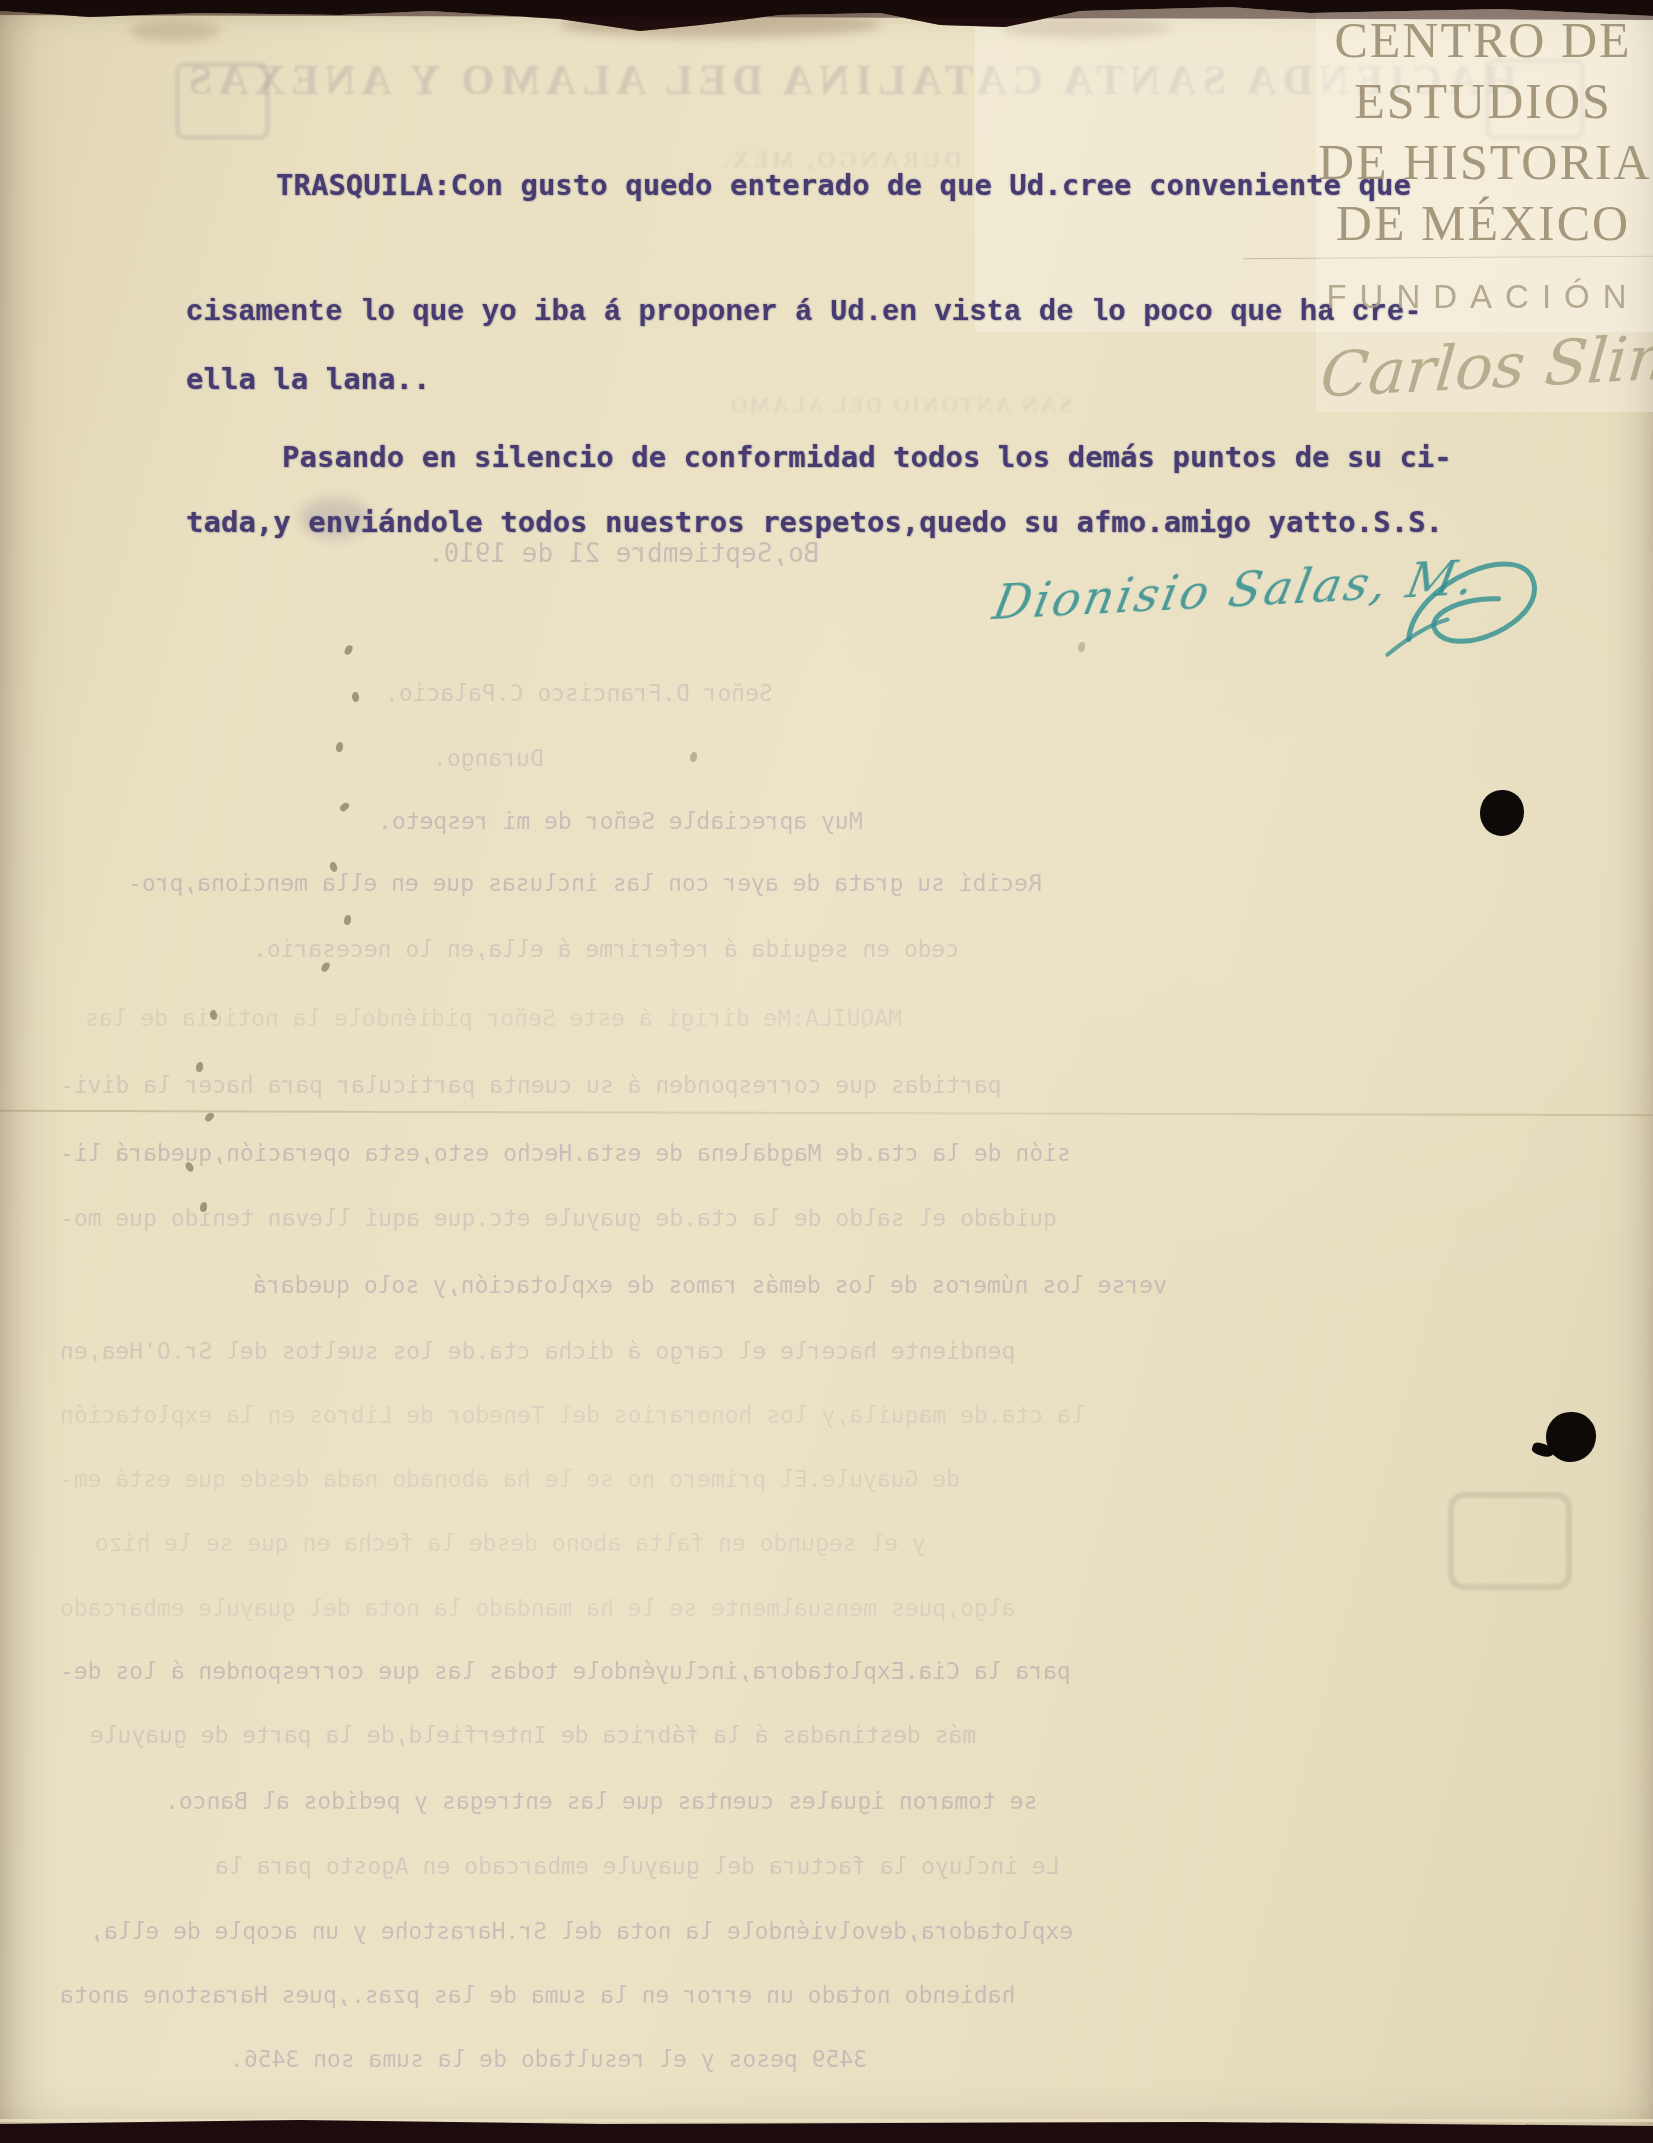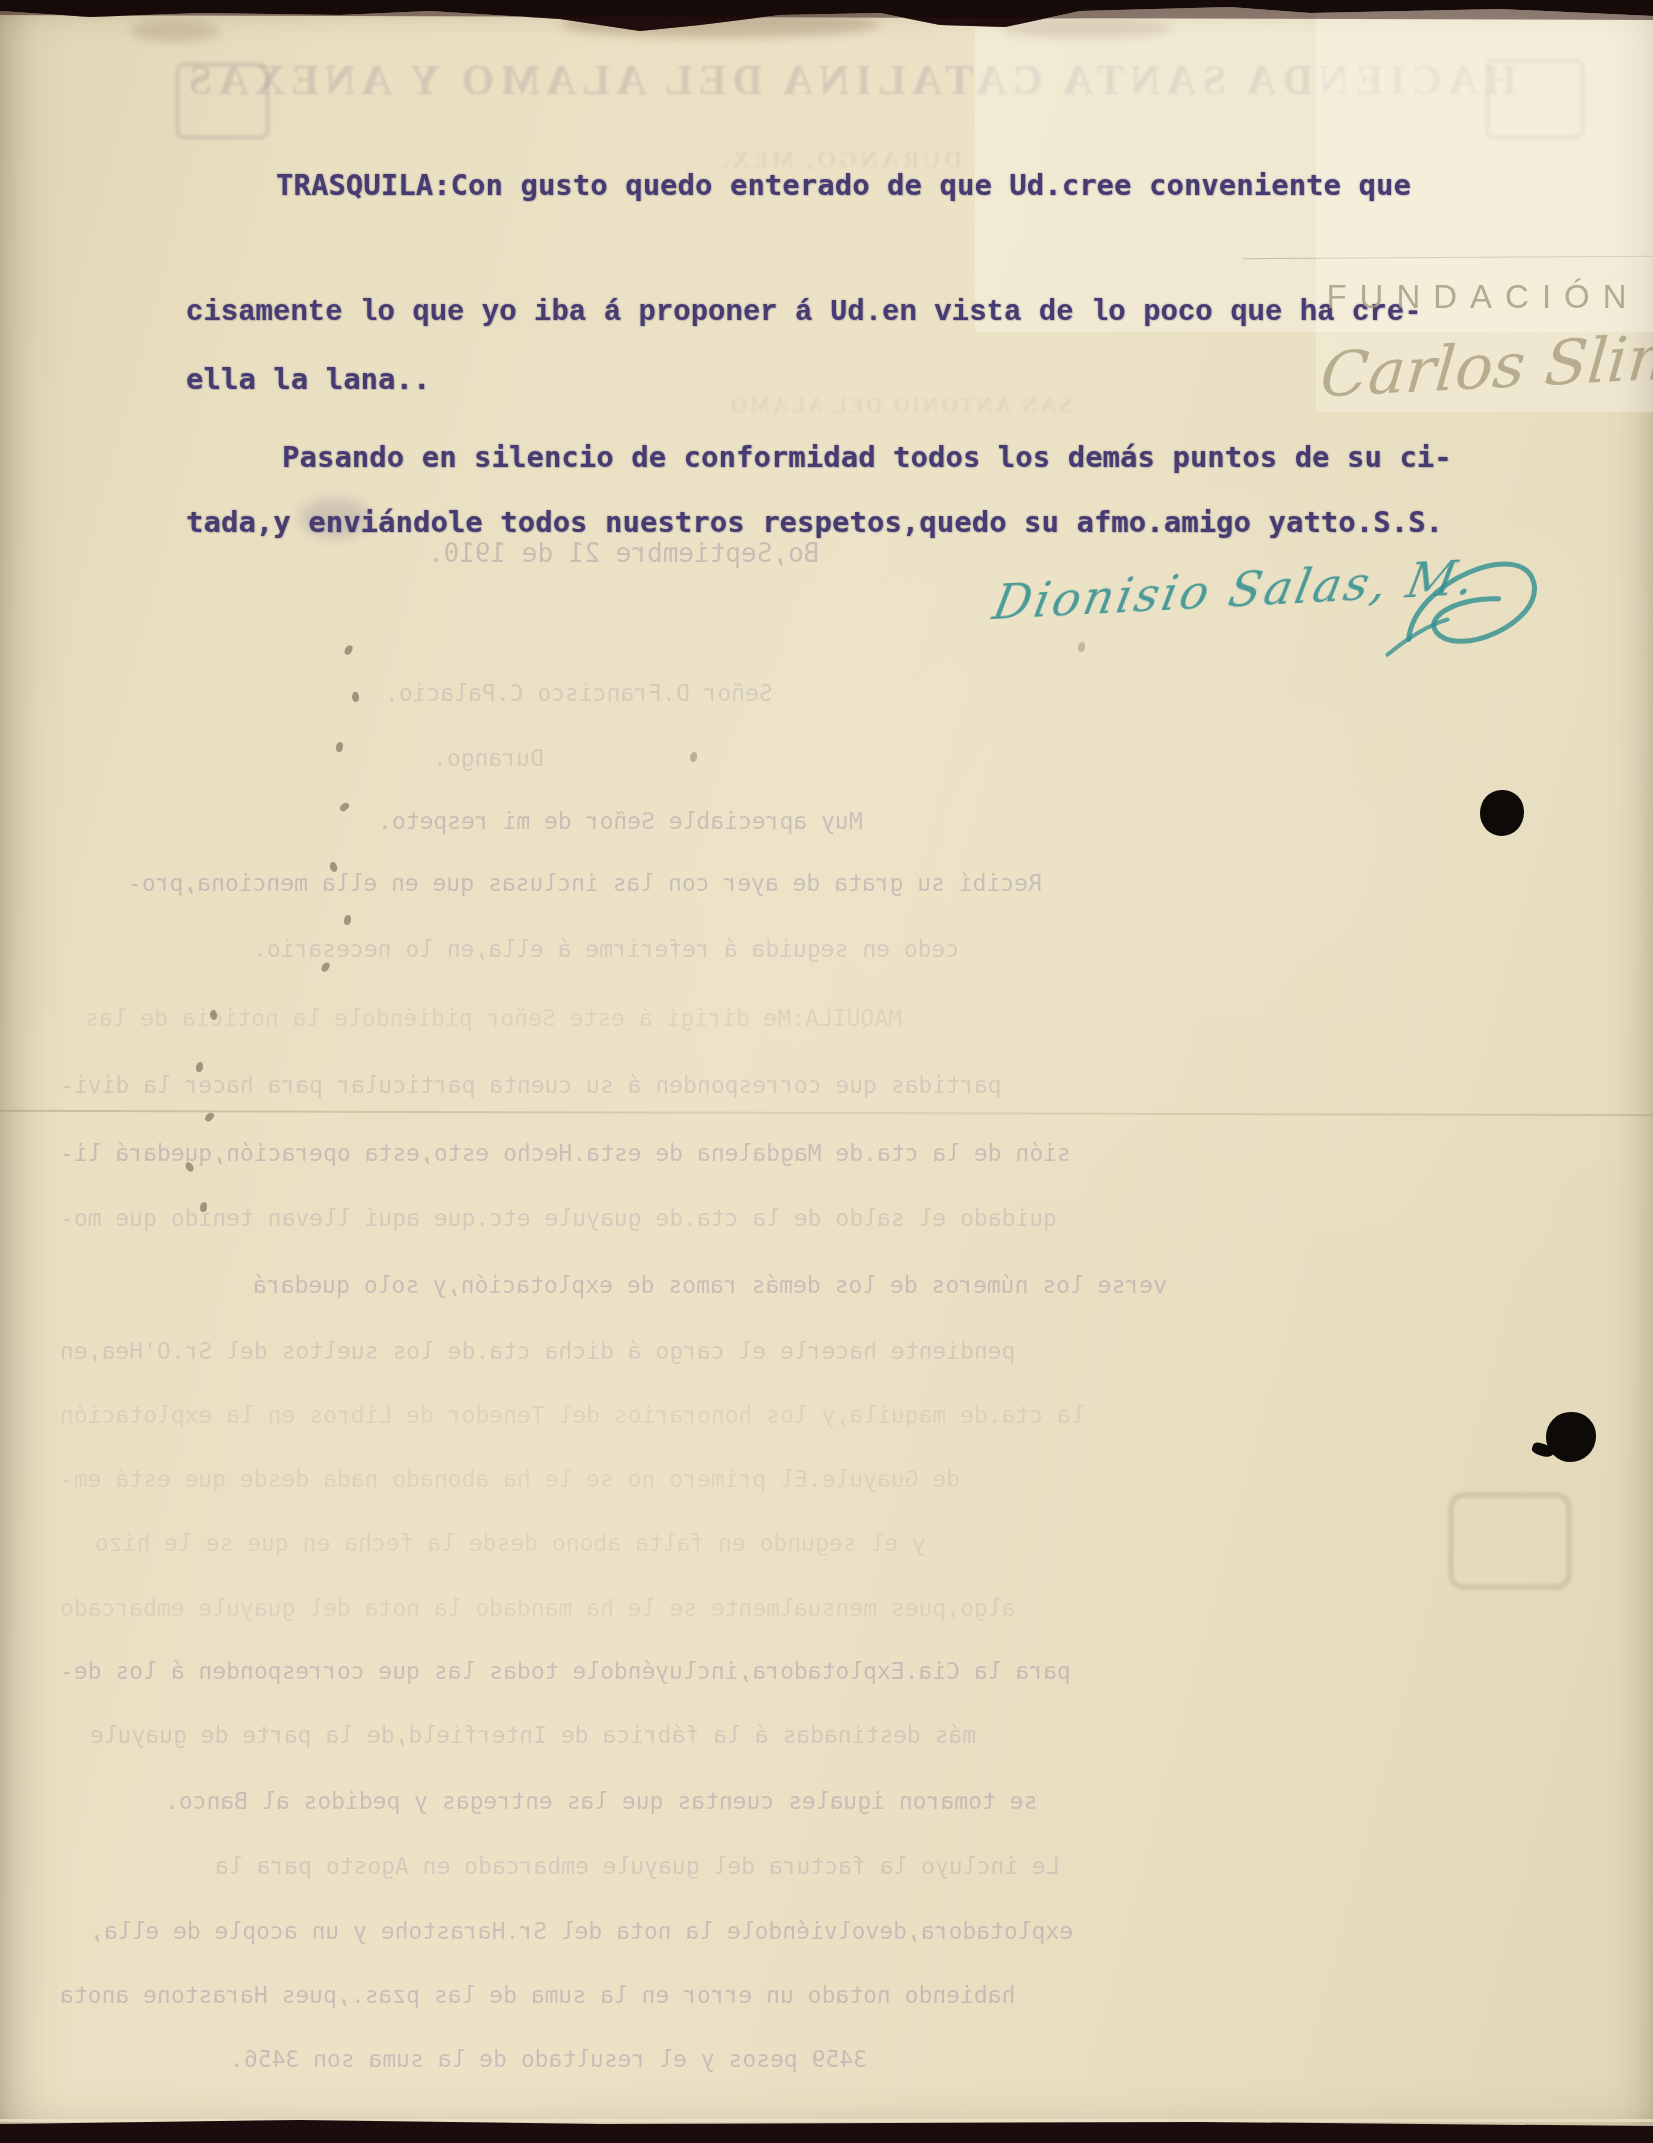--- a/index.html
+++ b/index.html
@@ -160,20 +160,26 @@
   </div>
 
   <div class="hand-sign">
     <span class="txt">Dionisio Salas, M.</span>
     <svg width="200" height="130" viewBox="0 0 200 130">
       <path d="M 30 98 C 38 40, 150 2, 158 48 C 165 88, 78 120, 58 92 C 46 74, 86 58, 122 62" fill="none" stroke="#2f8e91" stroke-width="5" stroke-linecap="round" opacity="0.8"></path>
       <path d="M 8 112 C 30 96, 52 84, 70 80" fill="none" stroke="#2f8e91" stroke-width="4" stroke-linecap="round" opacity="0.75"></path>
     </svg>
   </div>
 
+  <div class="wm-text">
+    <div class="wm-line">CENTRO DE</div>
+    <div class="wm-line">ESTUDIOS</div>
+    <div class="wm-line">DE HISTORIA</div>
+    <div class="wm-line">DE MÉXICO</div>
+  </div>
   <div class="wm-foundation">FUNDACIÓN</div>
   <div class="wm-script">Carlos Slim</div>
 
   <div class="hole hole1"></div>
   <div class="hole hole2"></div>
 
   <svg class="edge-svg edge-top" viewBox="0 0 1653 40" preserveAspectRatio="none">
     <polygon fill="#170b0a" points="0,0 1653,0 1653,16 1500,9 1310,13 1230,7 1080,11 1005,27 940,25 880,13 780,15 700,25 640,31 560,19 430,11 340,15 200,13 90,17 0,11"></polygon>
     <polygon fill="#2b0f10" opacity=".5" points="0,11 90,17 200,13 340,15 430,11 560,19 640,31 700,25 780,15 880,13 940,25 1005,27 1080,11 1230,7 1310,13 1500,9 1653,16 1653,20 0,15"></polygon>
   </svg>

